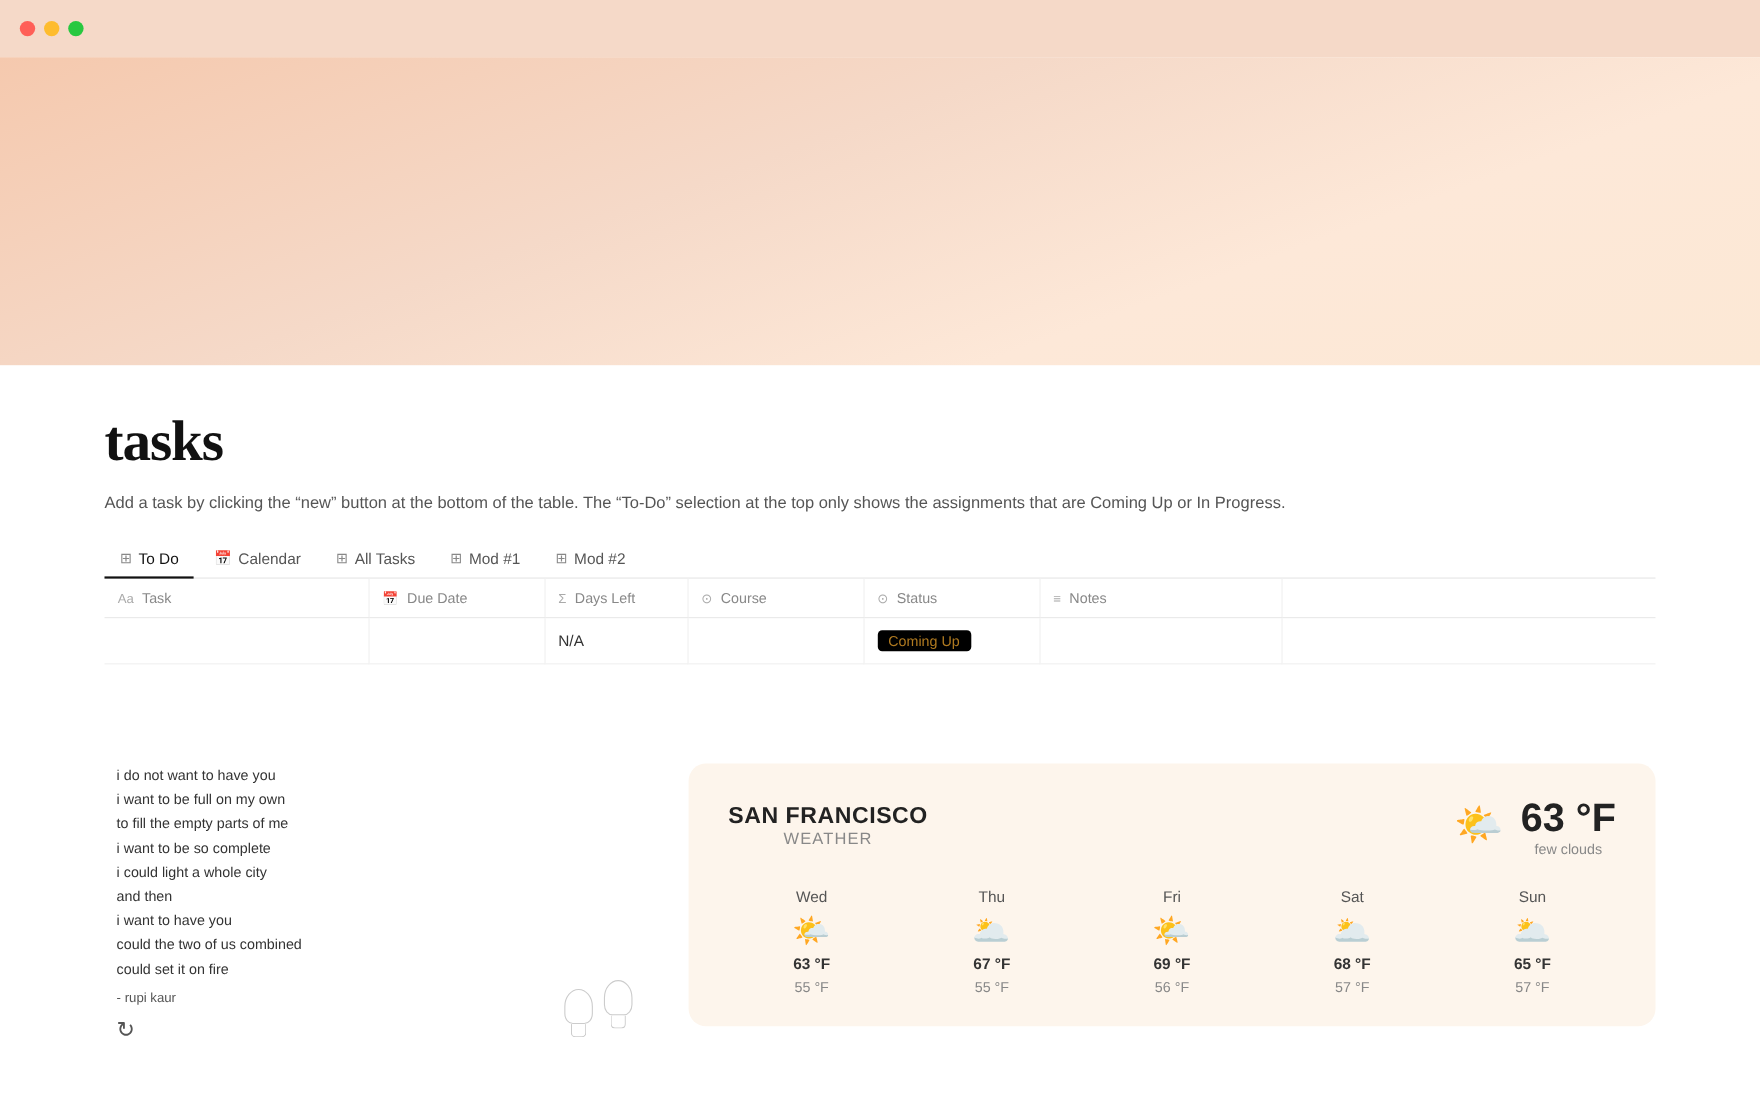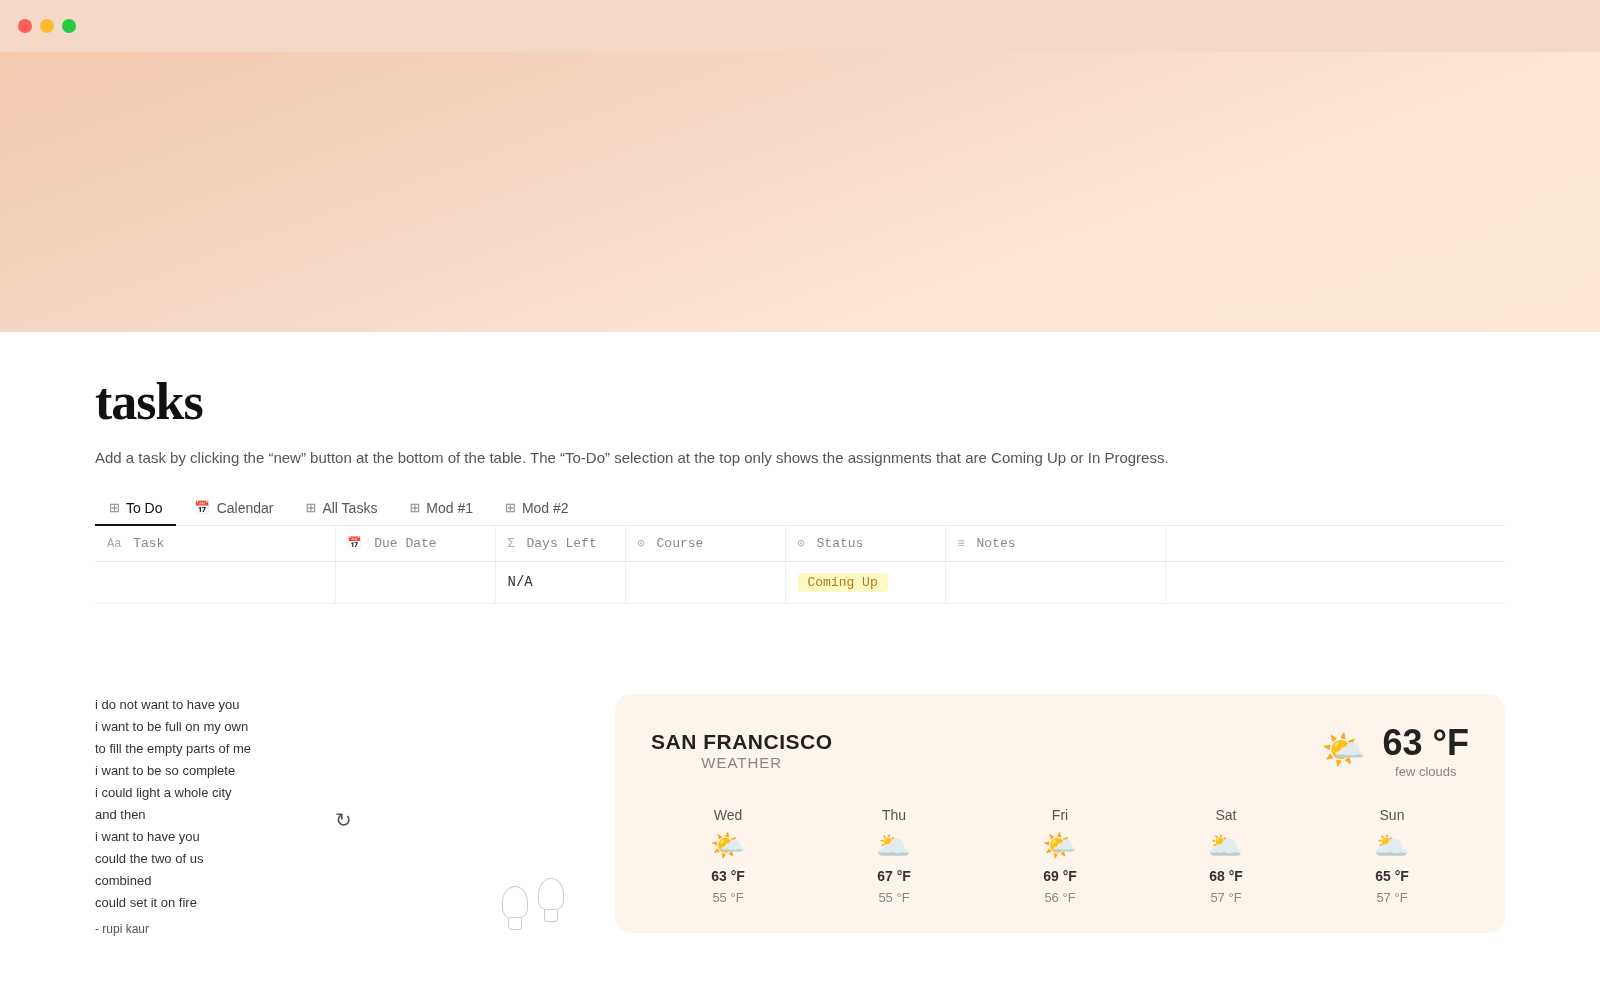--- a/index.html
+++ b/index.html
@@ -75,21 +75,20 @@
       color: #111;
       border-bottom: 2px solid #111;
     }
     .tab-icon { font-size: 13px; color: #888; }
 
     
     .table-container {
       width: 100%;
       border-collapse: collapse;
       margin-top: 0;
-      font-family: Liberation Mono, monospace;
     }
     .table-container th {
       text-align: left;
       font-size: 13px;
       font-weight: 500;
       color: #888;
       padding: 10px 12px;
       border-bottom: 1px solid #e8e8e8;
       border-right: 1px solid #f0f0f0;
       white-space: nowrap;
@@ -101,21 +100,21 @@
       color: #333;
       border-bottom: 1px solid #f0f0f0;
       border-right: 1px solid #f0f0f0;
       height: 42px;
     }
     .table-container td:last-child { border-right: none; }
     .th-icon { font-size: 12px; margin-right: 4px; color: #aaa; }
 
     .status-badge {
       display: inline-block;
-      background: #fef9c3;
+      background: #000000;
       color: #b07a20;
       border-radius: 4px;
       padding: 2px 10px;
       font-size: 13px;
       font-weight: 500;
     }
 
     .col-task { width: 240px; }
     .col-due { width: 160px; }
     .col-days { width: 130px; }
@@ -131,24 +130,25 @@
       margin-top: 50px;
       align-items: flex-start;
       padding: 0 95px;
     }
 
     
     .quote-card {
       width: 480px;
       min-height: 220px;
       display: flex;
-      flex-direction: row;
+      flex-direction: column;
       align-items: center;
       justify-content: center;
       position: relative;
+      margin-left: 11px;
     }
     .quote-text {
       font-size: 13px;
       color: #333;
       line-height: 1.7;
       text-align: left;
       padding-right: 80px;
       margin-bottom: 8px;
     }
     .quote-author {

